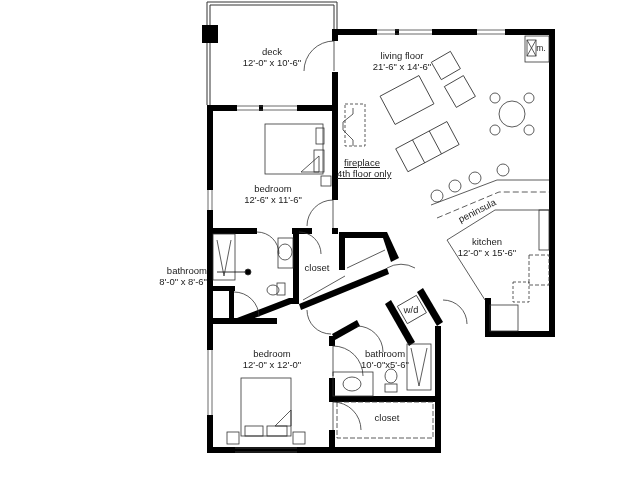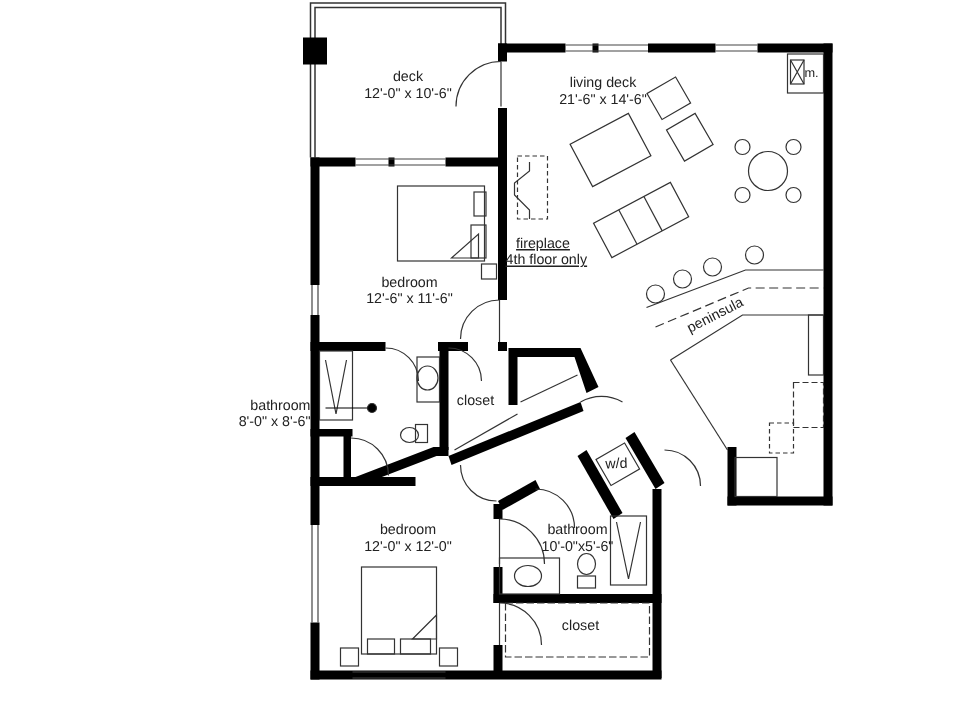--- a/index.html
+++ b/index.html
@@ -195,30 +195,34 @@
         <path d="M340 268 L378 250"></path>
   </g>
 </svg>
 
 
 <div class="lbl" style="left:210px; top:46px; width:110px;">
   <span>deck</span>
   <span>12'-0" x 10'-6"</span>
 </div>
 <div class="lbl" style="left:345px; top:50px; width:100px;">
-  <span>living deck</span>
+  <span>living floor</span>
   <span>21'-6" x 14'-6"</span>
 </div>
 <div class="lbl" style="left:216px; top:183px; width:100px;">
   <span>bedroom</span>
   <span>12'-6" x 11'-6"</span>
 </div>
 <div class="lbl" style="left:130px; top:265px; width:70px; text-align:right;">
   <span>bathroom</span>
   <span>8'-0" x 8'-6"</span>
+</div>
+<div class="lbl" style="left:440px; top:236px; width:80px;">
+  <span>kitchen</span>
+  <span>12'-0" x 15'-6"</span>
 </div>
 <div class="lbl" style="left:220px; top:348px; width:90px;">
   <span>bedroom</span>
   <span>12'-0" x 12'-0"</span>
 </div>
 <div class="lbl" style="left:348px; top:348px; width:60px;">
   <span>bathroom</span>
   <span>10'-0"x5'-6"</span>
 </div>
 <div class="lbl" style="left:330px; top:157px; width:50px;text-decoration:underline;">

